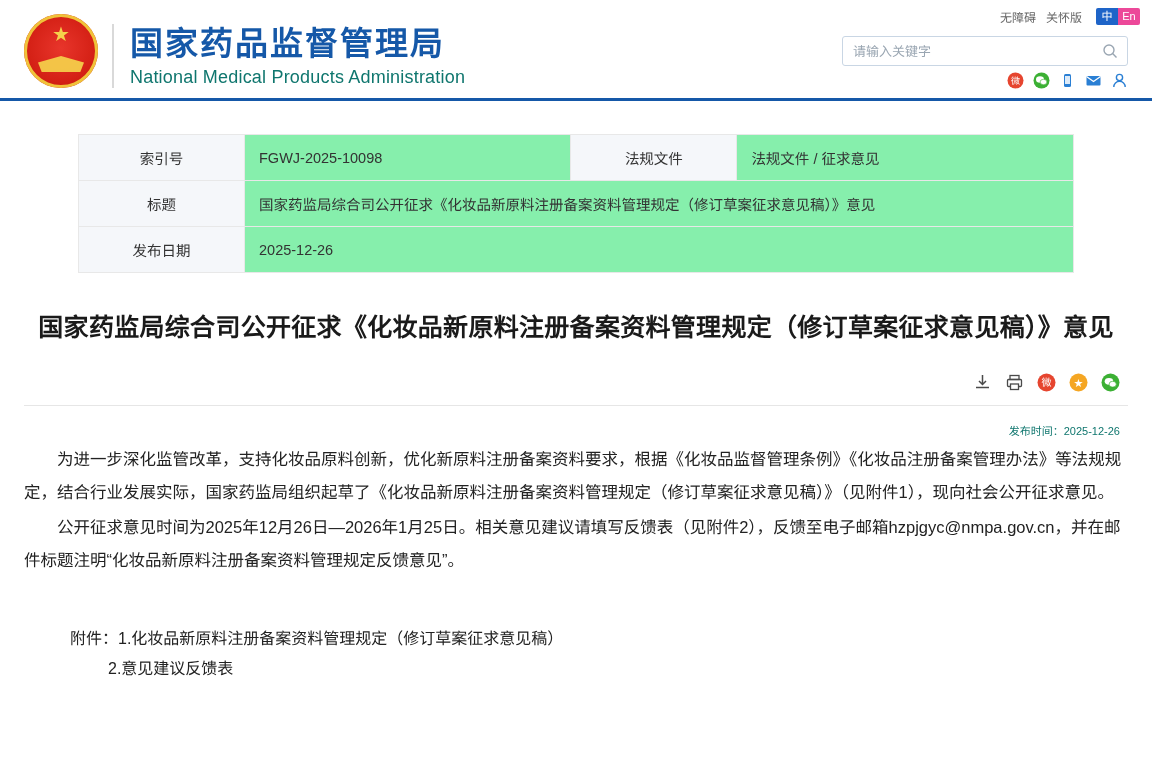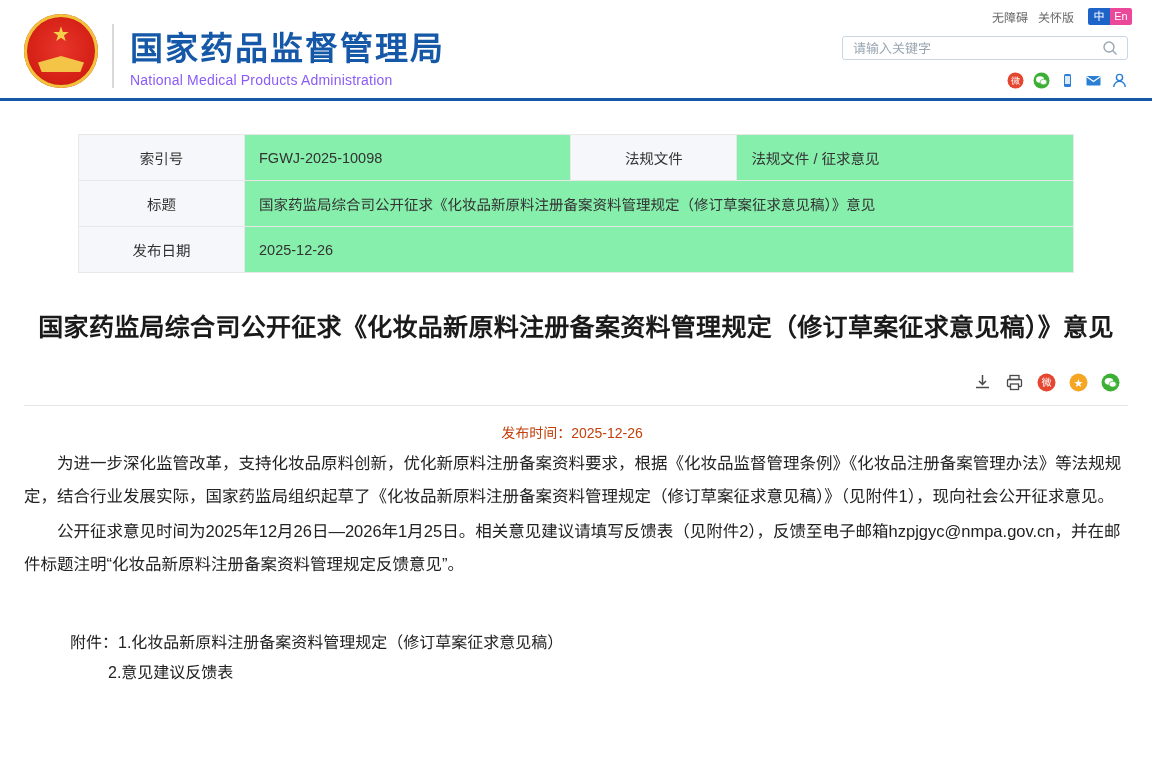--- a/index.html
+++ b/index.html
@@ -8,21 +8,21 @@
     width: 1152px; height: 782px;
     background: #ffffff;
     font-family: "Liberation Sans", "DejaVu Sans", sans-serif;
     color: #222;
     overflow: hidden;
   }
 
   
   .topbar {
     position: absolute;
-    top: 8px; right: 20px;
+    top: 8px; right: 12px;
     display: flex; align-items: center; gap: 10px;
     font-size: 12px; color: #666;
   }
   .topbar .tlink { color: #666; text-decoration: none; }
   .lang-switch { display: flex; border-radius: 2px; overflow: hidden; margin-left: 4px; }
   .lang-switch span {
     display: inline-block; width: 22px; height: 17px; line-height: 17px;
     text-align: center; font-size: 11px;
   }
   .lang-cn { background: #1e64c8; color: #fff; }
@@ -53,27 +53,27 @@
     background: #f5d14b;
     clip-path: polygon(0 40%, 50% 0, 100% 40%, 92% 100%, 8% 100%);
     opacity: .92;
   }
   .brand-sep { width: 2px; height: 64px; background: #d9d9d9; margin-right: 16px; }
   .brand-text .cn {
     font-size: 33px; font-weight: bold; color: #1558a8; letter-spacing: 2px;
     line-height: 1.15;
   }
   .brand-text .en {
-    font-size: 14px; color: #8b5cf6; letter-spacing: .2px; margin-top: 4px;
+    font-size: 18px; color: #0f766e; letter-spacing: .2px; margin-top: 4px;
   }
 
   
   .search-wrap {
     position: absolute; right: 24px; top: 36px;
-    width: 286px; height: 24px;
+    width: 286px; height: 30px;
     border: 1px solid #c9d6e4; border-radius: 3px;
     background: #fff; display: flex; align-items: center;
   }
   .search-input {
     flex: 1; border: none; outline: none; background: transparent;
     font-size: 13px; color: #333; padding: 0 10px;
     font-family: "Liberation Sans", sans-serif;
   }
   .search-input::placeholder { color: #9aa6b2; }
   .search-btn {
@@ -114,21 +114,21 @@
     margin: 36px 0 26px;
     letter-spacing: .3px;
   }
   .tool-row {
     display: flex; justify-content: flex-end; align-items: center;
     gap: 12px; padding-right: 8px; padding-bottom: 12px;
     border-bottom: 1px solid #e6e6e6;
   }
   .tool-icon { width: 20px; height: 20px; cursor: pointer; display: inline-flex; align-items: center; justify-content: center; }
   .pubtime {
-    text-align: center; color: #c2410c; font-size: 14px;
+    text-align: right; color: #0f766e; font-size: 11px;
     padding: 16px 8px 0 0;
   }
   .body-text {
     font-size: 16.5px; line-height: 2.0; color: #222;
     margin-top: 5px;
   }
   .body-text p { margin: 0 0 2px; text-indent: 2em; }
   .attach { margin-top: 47px; font-size: 16px; line-height: 1.9; color: #222; }
   .attach .a1 { text-indent: 0; padding-left: 46px; }
   .attach .a2 { text-indent: 0; padding-left: 84px; }

